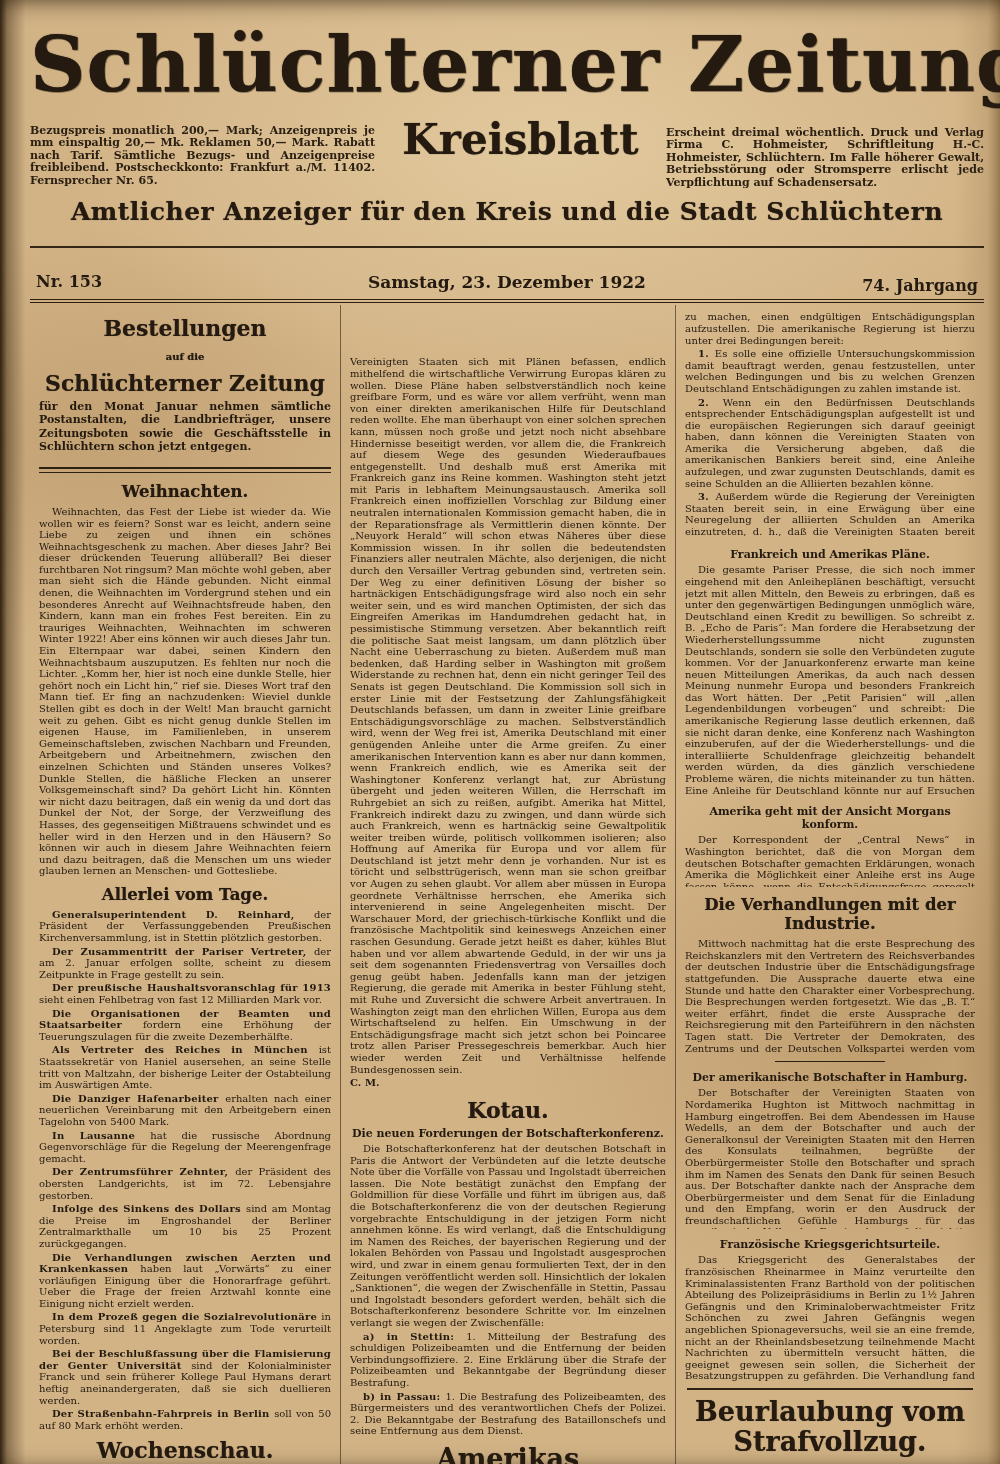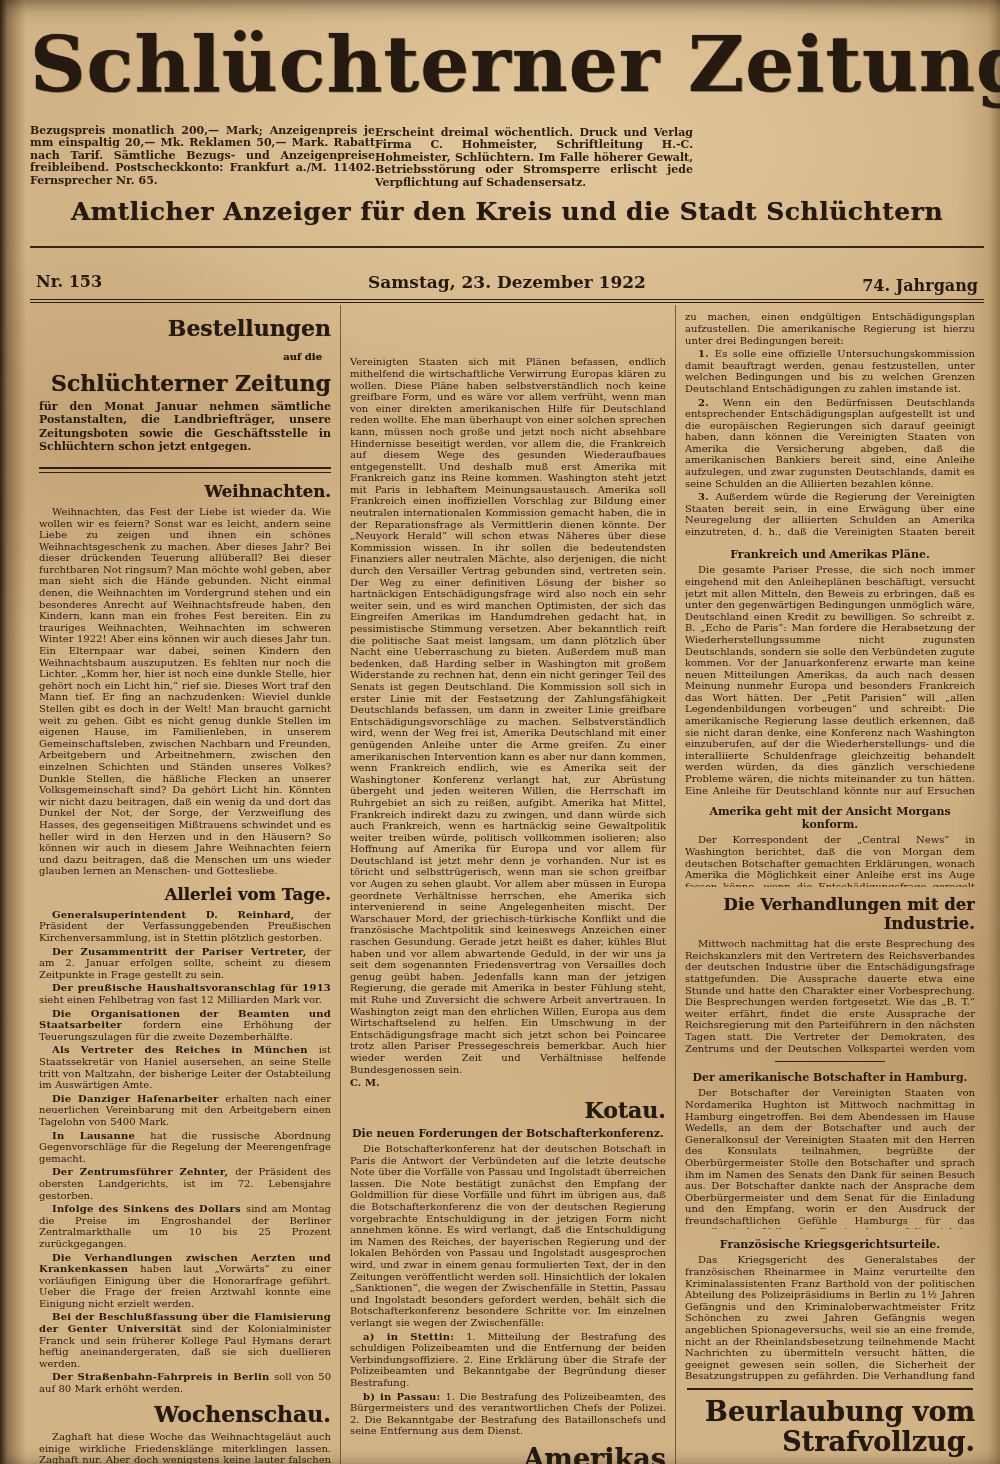--- a/index.html
+++ b/index.html
@@ -56,21 +56,21 @@
   .dateline .volume{flex:0 0 190px;text-align:right;padding-top:8px;}
 
   
   .columns{display:flex;align-items:stretch;height:1192px;overflow:hidden;margin-top:2px;}
   .col{overflow:hidden;padding:6px 9px 0 9px;}
   .col-1{width:292px;}
   .col-2{width:316px;border-left:1px solid rgba(62,44,24,.65);border-right:1px solid rgba(62,44,24,.65);}
   .col-3{flex:1;}
 
   .block{margin:0 0 7px 0;}
-  .hd{font-weight:bold;text-align:right;text-shadow:0 0 .7px rgba(36,26,16,.7);}
+  .hd{font-weight:bold;text-align:center;text-shadow:0 0 .7px rgba(36,26,16,.7);}
   .hd.xl{font-size:27px;line-height:1.1;margin:4px 0 5px;}
   .hd.lg{font-size:22px;line-height:1.15;margin:3px 0 4px;}
   .hd.md{font-size:16.5px;line-height:1.15;margin:2px 0 4px;}
   .hd.tiny{font-size:10px;font-weight:bold;margin:9px;}
   .sub{font-weight:bold;text-align:center;font-size:11px;margin:2px 0 3px;}
 
   .para{
     font-size:10px;line-height:11.6px;text-align:justify;
     margin:0 0 2px 0;text-indent:13px;
     word-spacing:.2px;
@@ -89,20 +89,21 @@
 </head>
 <body>
 
 <div class="paper">
   <div class="inner">
 
     <header>
       <div class="mast-title">Schlüchterner Zeitung</div>
       <div class="mast-row">
         <div class="mast-info left">Bezugspreis monatlich 200,— Mark; Anzeigenpreis je mm einspaltig 20,— Mk. Reklamen 50,— Mark. Rabatt nach Tarif. Sämtliche Bezugs- und Anzeigenpreise freibleibend. Postscheckkonto: Frankfurt a./M. 11402. Fernsprecher Nr. 65.</div>
+        <div class="mast-sub">Kreisblatt</div>
         <div class="mast-info right">Erscheint dreimal wöchentlich. Druck und Verlag Firma C. Hohmeister, Schriftleitung H.-C. Hohmeister, Schlüchtern. Im Falle höherer Gewalt, Betriebsstörung oder Stromsperre erlischt jede Verpflichtung auf Schadensersatz.</div>
       </div>
       <div class="banner">Amtlicher Anzeiger für den Kreis und die Stadt Schlüchtern</div>
       <div class="dateline">
         <span class="issue">Nr. 153</span>
         <span class="date">Samstag, 23. Dezember 1922</span>
         <span class="volume">74. Jahrgang</span>
       </div>
     </header>
 
@@ -124,20 +125,21 @@
             <p class="para"><strong>Generalsuperintendent D. Reinhard, </strong>der Präsident der Verfassunggebenden Preußischen Kirchenversammlung, ist in Stettin plötzlich gestorben.</p>
             <p class="para"><strong>Der Zusammentritt der Pariser Vertreter, </strong>der am 2. Januar erfolgen sollte, scheint zu diesem Zeitpunkte in Frage gestellt zu sein.</p>
             <p class="para"><strong>Der preußische Haushaltsvoranschlag für 1913 </strong>sieht einen Fehlbetrag von fast 12 Milliarden Mark vor.</p>
             <p class="para"><strong>Die Organisationen der Beamten und Staatsarbeiter </strong>fordern eine Erhöhung der Teuerungszulagen für die zweite Dezemberhälfte.</p>
             <p class="para"><strong>Als Vertreter des Reiches in München </strong>ist Staatssekretär von Haniel ausersehen, an seine Stelle tritt von Maltzahn, der bisherige Leiter der Ostabteilung im Auswärtigen Amte.</p>
             <p class="para"><strong>Die Danziger Hafenarbeiter </strong>erhalten nach einer neuerlichen Vereinbarung mit den Arbeitgebern einen Tagelohn von 5400 Mark.</p>
             <p class="para"><strong>In Lausanne </strong>hat die russische Abordnung Gegenvorschläge für die Regelung der Meerengenfrage gemacht.</p>
             <p class="para"><strong>Der Zentrumsführer Zehnter, </strong>der Präsident des obersten Landgerichts, ist im 72. Lebensjahre gestorben.</p>
             <p class="para"><strong>Infolge des Sinkens des Dollars </strong>sind am Montag die Preise im Engroshandel der Berliner Zentralmarkthalle um 10 bis 25 Prozent zurückgegangen.</p>
             <p class="para"><strong>Die Verhandlungen zwischen Aerzten und Krankenkassen </strong>haben laut „Vorwärts“ zu einer vorläufigen Einigung über die Honorarfrage geführt. Ueber die Frage der freien Arztwahl konnte eine Einigung nicht erzielt werden.</p>
+            <p class="para"><strong>In dem Prozeß gegen die Sozialrevolutionäre </strong>in Petersburg sind 11 Angeklagte zum Tode verurteilt worden.</p>
             <p class="para"><strong>Bei der Beschlußfassung über die Flamisierung der Genter Universität </strong>sind der Kolonialminister Franck und sein früherer Kollege Paul Hymans derart heftig aneinandergeraten, daß sie sich duellieren werden.</p>
             <p class="para"><strong>Der Straßenbahn-Fahrpreis in Berlin </strong>soll von 50 auf 80 Mark erhöht werden.</p>
           </section>
           <section class="block">
             <div class="hd lg">Wochenschau.</div>
             <p class="para">Zaghaft hat diese Woche das Weihnachtsgeläut auch einige wirkliche Friedensklänge miterklingen lassen. Zaghaft nur. Aber doch wenigstens keine lauter falschen Töne mehr. Die Klänge kommen von Amerika herüber, und von Paris mischt sich neue Disharmonie mit hinein. Aber Friedensgeläut ist es diesmal doch.</p>
           </section>
         </div>
       <div class="col col-2">
           <section class="block" style="max-height: 742px; overflow: hidden; margin-top: 45px;">

